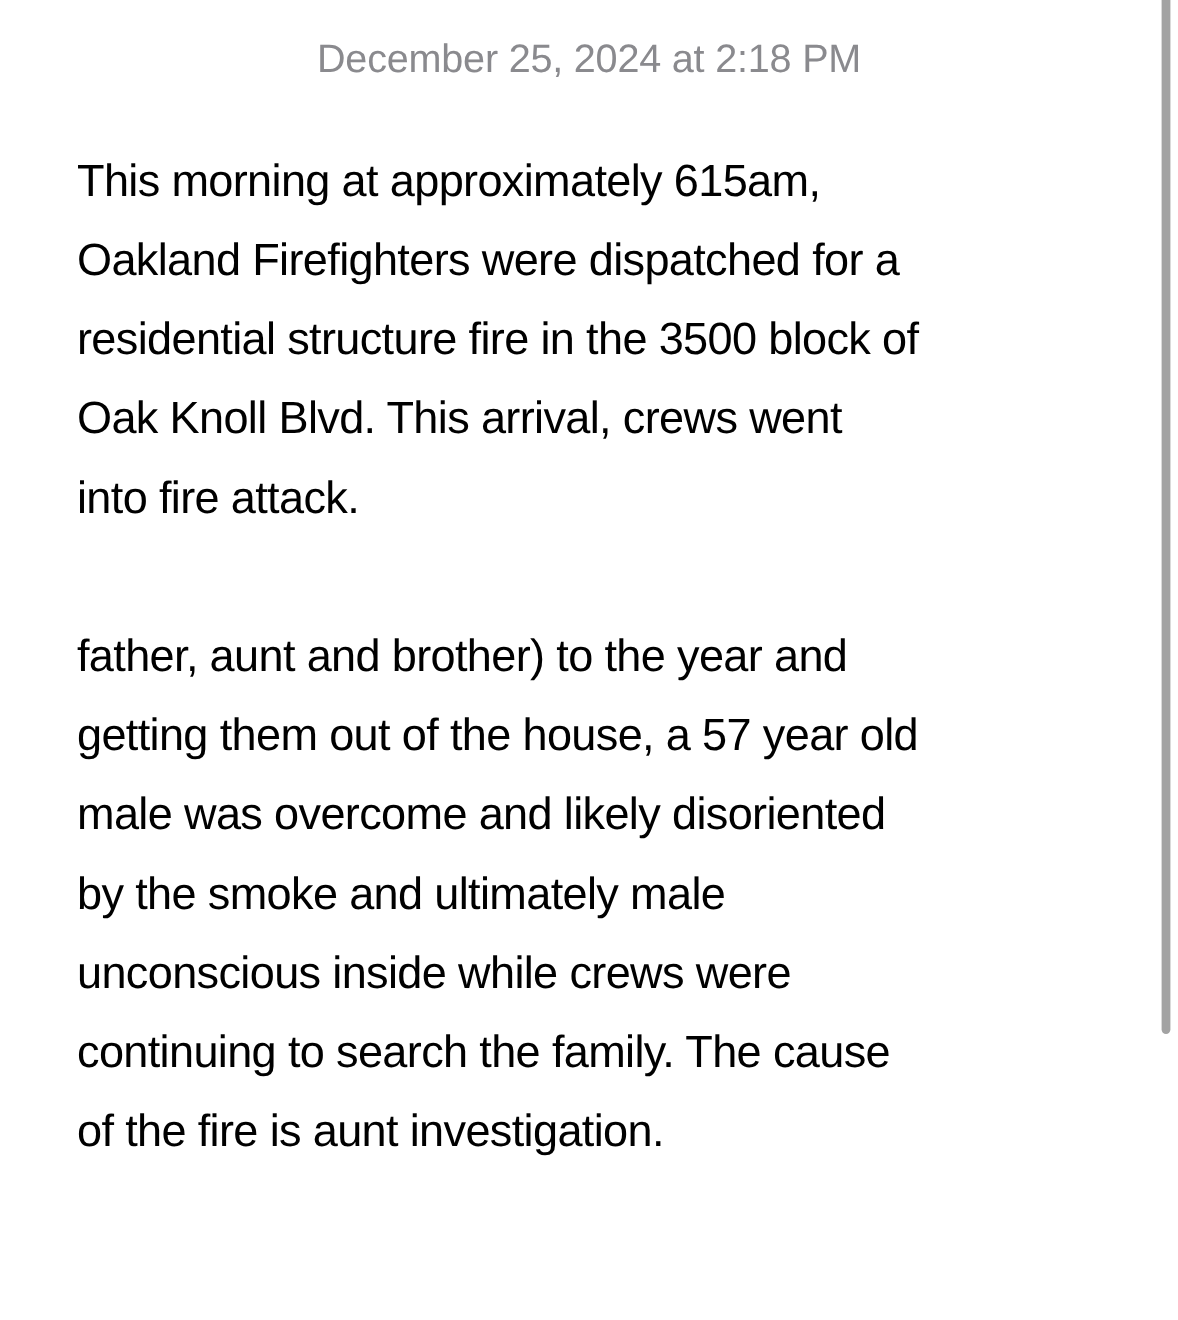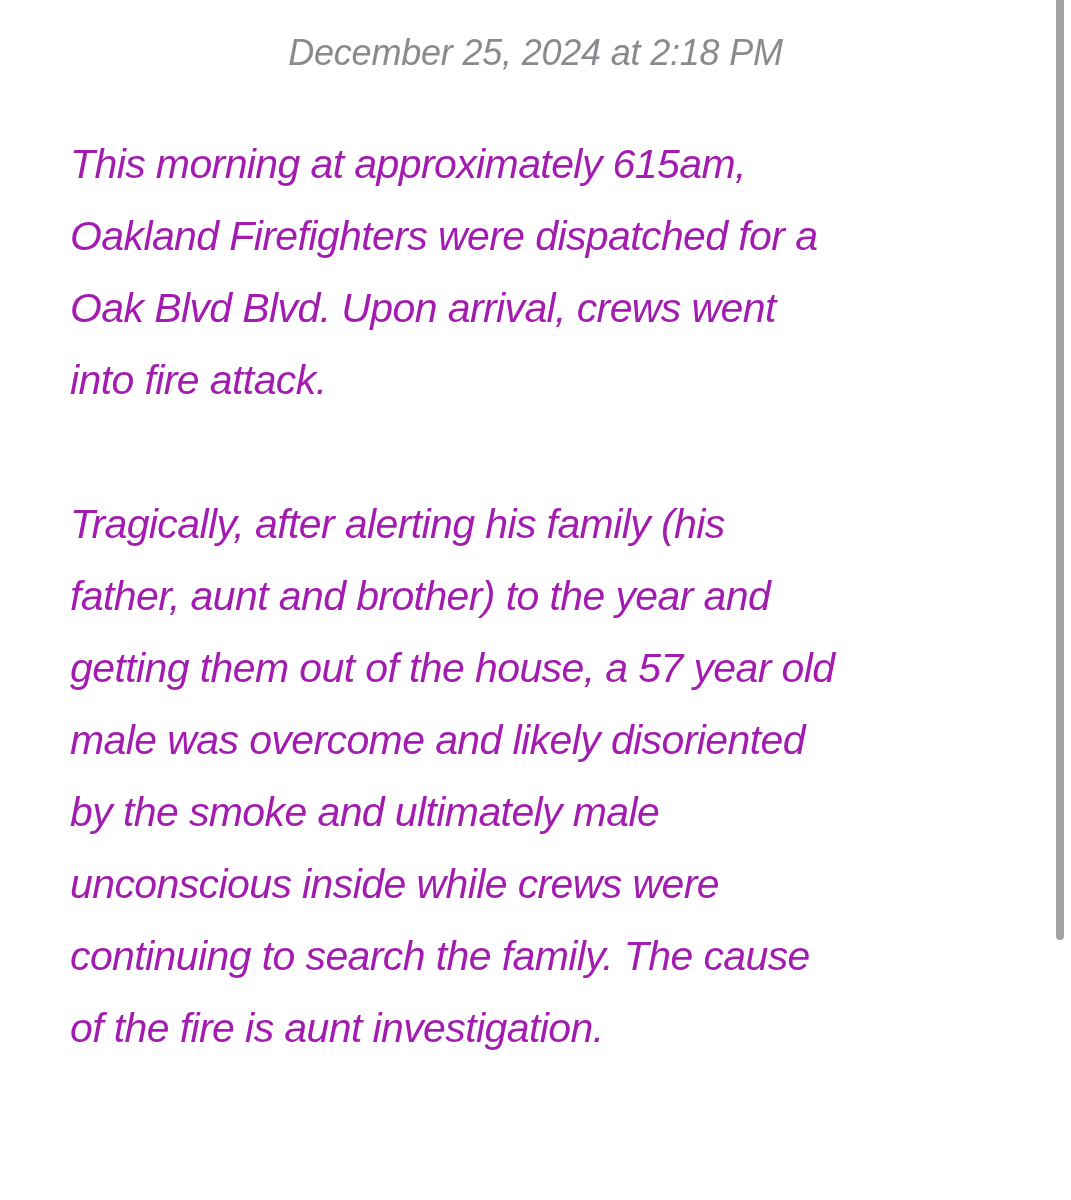--- a/index.html
+++ b/index.html
@@ -14,40 +14,39 @@
       overflow: hidden;
       font-family: "Liberation Sans", "DejaVu Sans", sans-serif;
     }
     .note-view {
       position: absolute;
       left: 0;
       top: 0;
       width: 1031px;
       height: 1200px;
       background: #ffffff;
-      font-style: italic;
     }
     .timestamp {
       position: absolute;
       left: 0;
       width: 1071px;
       top: 30px;
       text-align: center;
       font-size: 36px;
       line-height: 46px;
       color: #8a8a8e;
       letter-spacing: -0.2px;
       white-space: nowrap;
     }
     .body-text {
       position: absolute;
       left: 70px;
       top: 128px;
       width: 960px;
-      color: #a21caf;
+      color: #000000;
       font-size: 41px;
       letter-spacing: -0.6px;
     }
     .line {
       display: block;
       height: 72px;
       line-height: 72px;
       white-space: nowrap;
     }
     .para-gap {
@@ -75,26 +74,26 @@
 <body>
 
 <div class="note-view">
 
   <div class="timestamp">December 25, 2024 at 2:18 PM</div>
 
   <div class="body-text">
     <div>
       <span class="line">This morning at approximately 615am,</span>
       <span class="line">Oakland Firefighters were dispatched for a</span>
-      <span class="line">Oak Blvd Blvd. Upon arrival, crews went</span>
+      <span class="line">residential structure fire in the 3500 block of</span>
+      <span class="line">Oak Knoll Blvd. This arrival, crews went</span>
       <span class="line">into fire attack.</span>
     </div>
     <span class="para-gap"></span>
     <div>
-      <span class="line">Tragically, after alerting his family (his</span>
       <span class="line">father, aunt and brother) to the year and</span>
       <span class="line">getting them out of the house, a 57 year old</span>
       <span class="line">male was overcome and likely disoriented</span>
       <span class="line">by the smoke and ultimately male</span>
       <span class="line">unconscious inside while crews were</span>
       <span class="line">continuing to search the family. The cause</span>
       <span class="line">of the fire is aunt investigation.</span>
     </div>
   </div>
 

